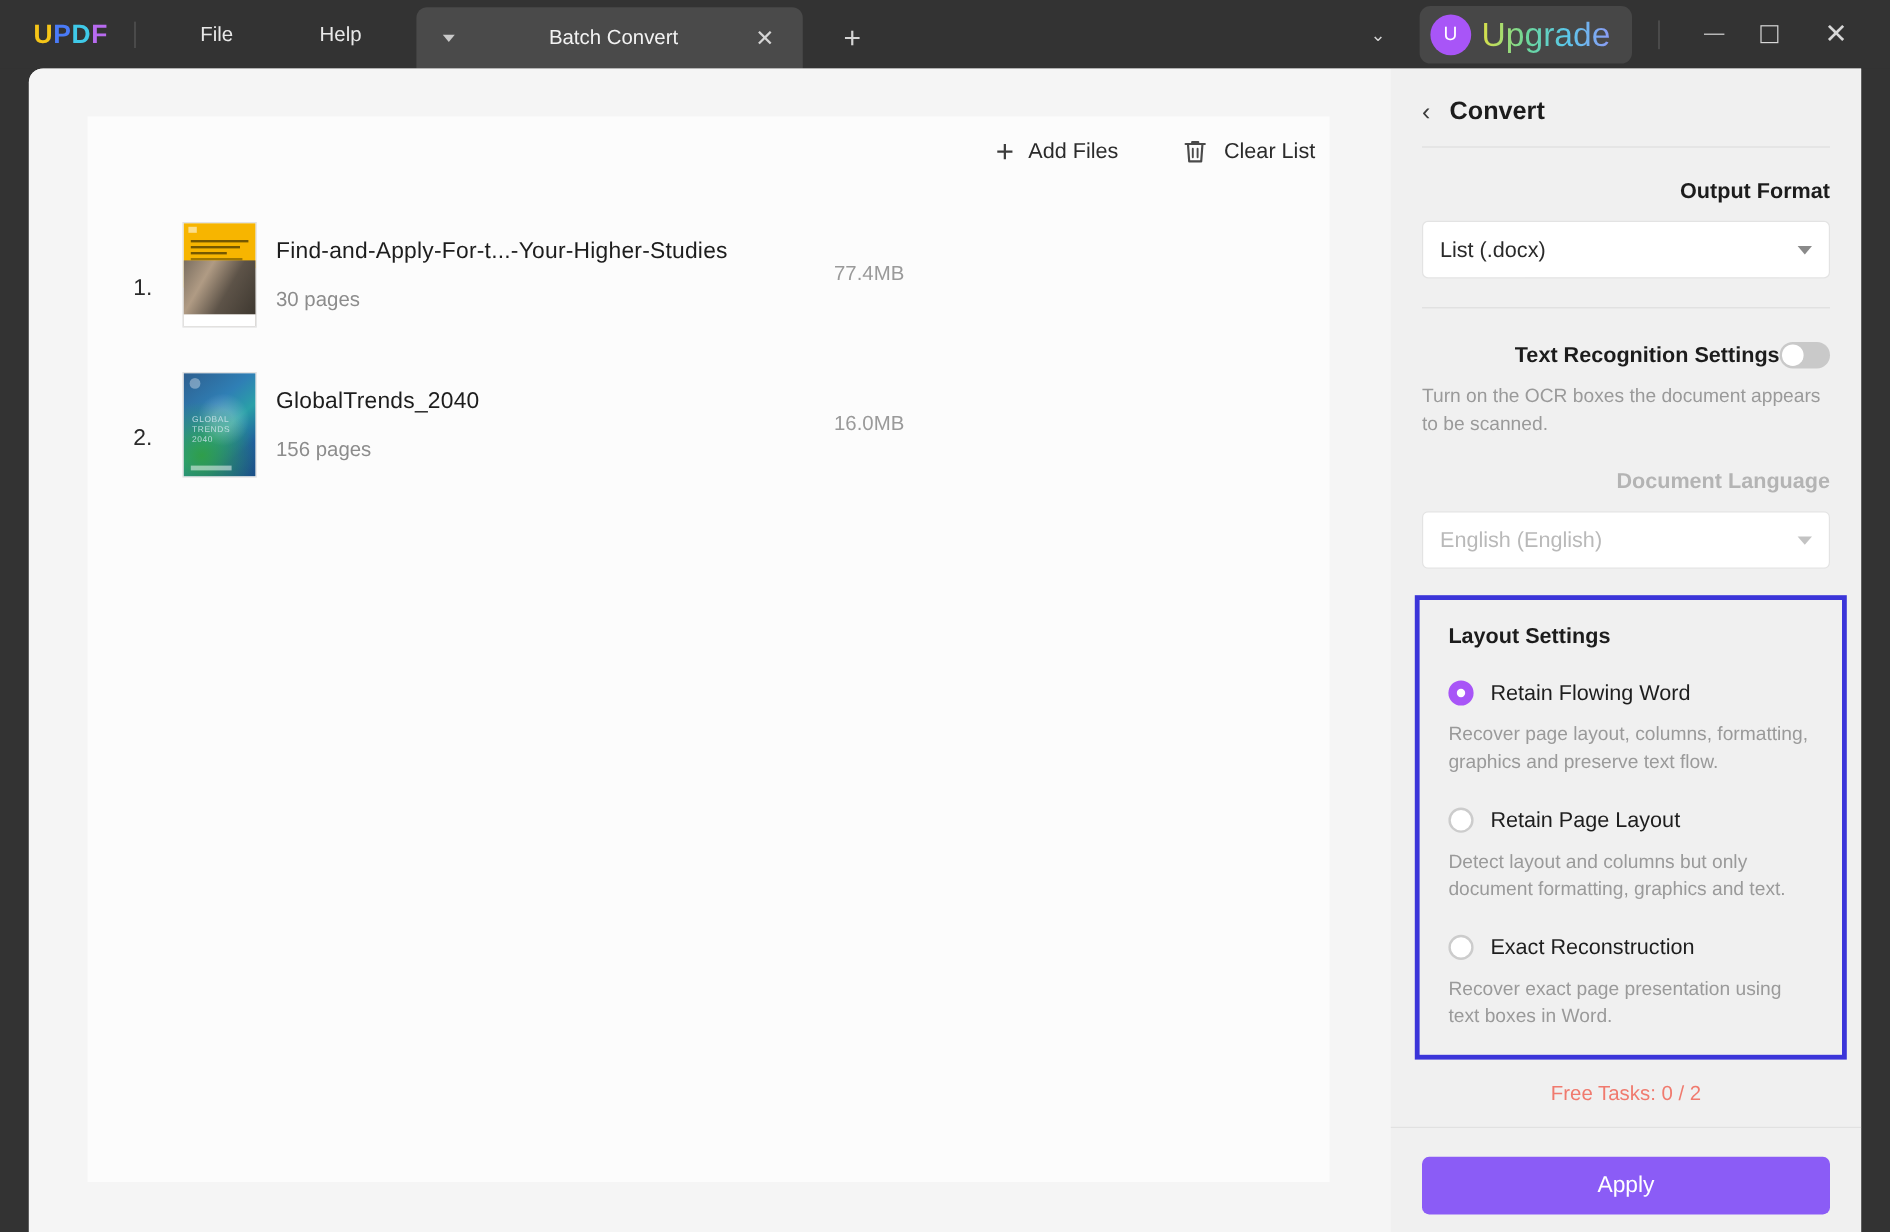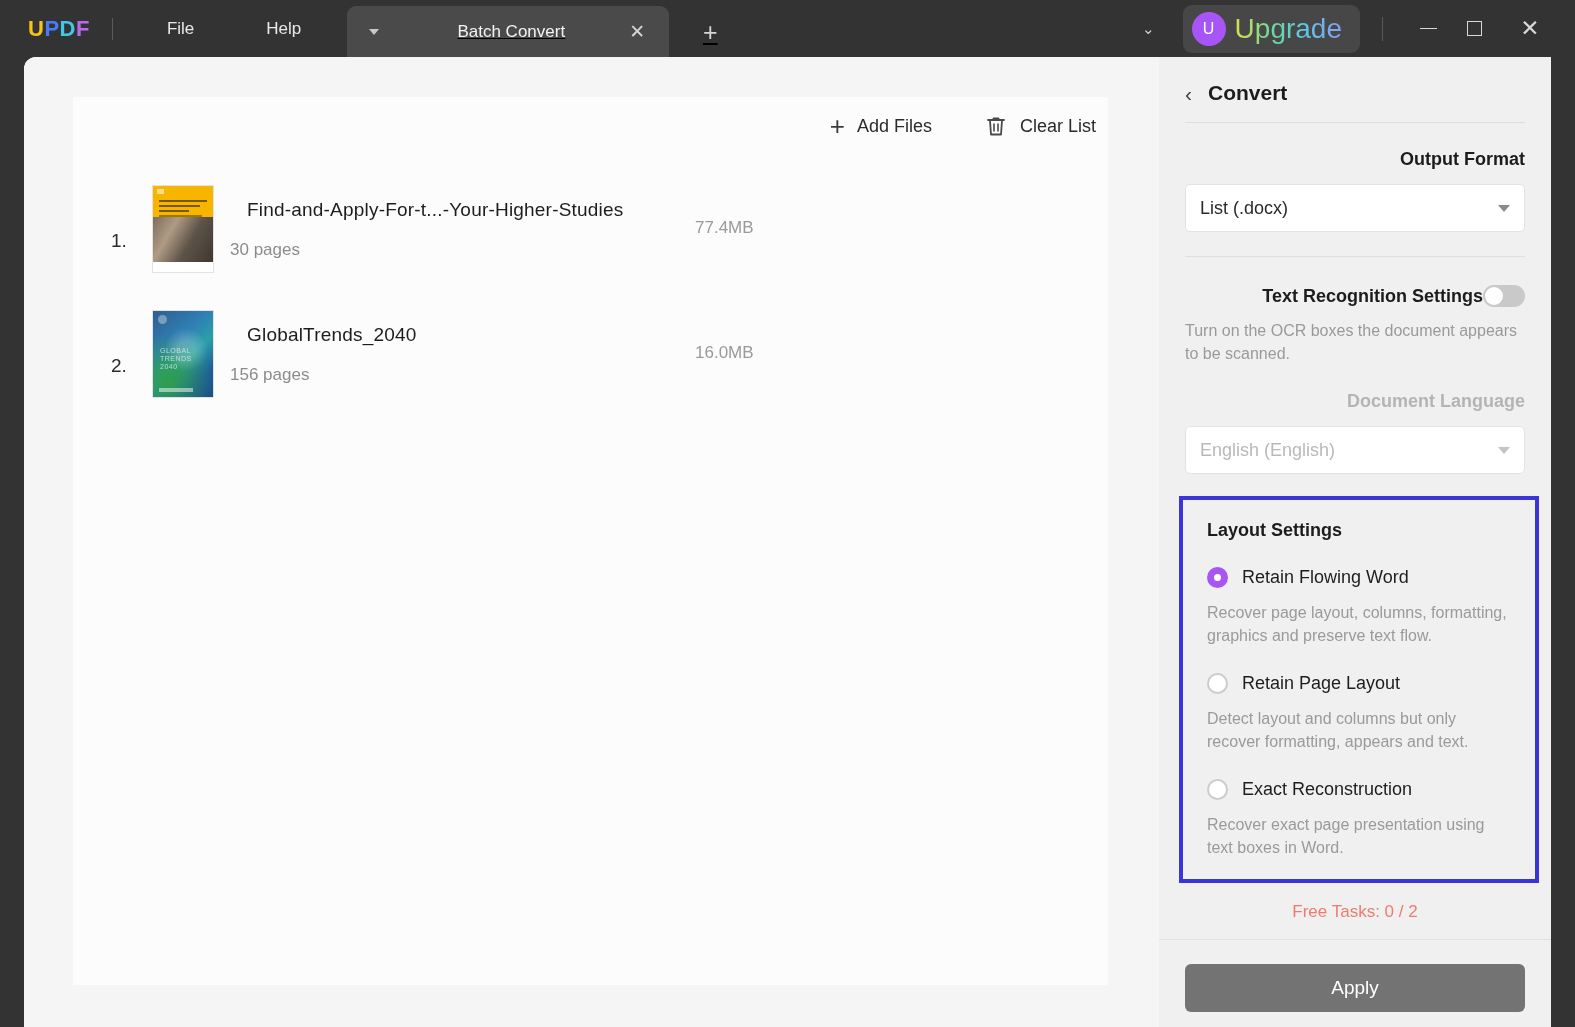--- a/index.html
+++ b/index.html
@@ -29,21 +29,21 @@
   .vsep { width: 1px; height: 22px; background: #5a5a5a; margin: 0 22px; }
 
   .menu-item {
     color: #e8e8e8; font-size: 17px;
     padding: 6px 18px; cursor: default;
   }
   #menu-file { margin-left: 14px; }
   #menu-help { margin-left: 36px; }
 
   
-  #tabstrip { display: flex; align-items: flex-end; height: 57px; margin-left: 28px; text-decoration: underline; }
+  #tabstrip { display: flex; align-items: flex-end; height: 57px; margin-left: 28px; }
   #tab-batch-convert {
     position: relative;
     width: 322px; height: 51px;
     background: #4a4a4a;
     border-radius: 9px 9px 0 0;
     display: flex; align-items: center;
     margin-top: 6px;
   }
   #tab-caret {
     position: absolute; left: 22px; top: 50%; transform: translateY(-50%);
@@ -152,21 +152,21 @@
       radial-gradient(circle at 25% 80%, #2f9e4a 0%, rgba(47,158,74,0) 55%),
       linear-gradient(140deg,#2e5f8f 0%, #2f7fb5 35%, #2aa0a8 55%, #1f5f9c 78%, #1b4f86 100%);
   }
   .thumb-2 .t2title {
     position:absolute; left:7px; top:36px; right:6px;
     font-size:7px; color:#cfe4ee; letter-spacing:.5px; line-height:8px; opacity:.85;
   }
   .thumb-2 .t2badge { position:absolute; left:5px; top:4px; width:9px; height:9px; border-radius:50%; background:rgba(255,255,255,.35); }
   .thumb-2 .t2foot { position:absolute; left:6px; bottom:5px; width:34px; height:4px; background:rgba(255,255,255,.5); }
 
-  .file-name { position: absolute; left: 174px; top: 14px; font-size: 19px; color: #1d1d1d; font-weight: 500; letter-spacing:.2px; }
+  .file-name { position: absolute; left: 157px; top: 14px; font-size: 19px; color: #1d1d1d; font-weight: 500; letter-spacing:.2px; }
   .file-pages { position: absolute; left: 157px; top: 55px; font-size: 17px; color: #8c8c8c; }
   .file-size { position: absolute; left: 622px; top: 33px; font-size: 17px; color: #9a9a9a; }
 
   
   #side-panel {
     position: absolute; left: 1135px; top: 0; width: 392px; height: 970px;
     background: #F0F0F0;
     display: flex; flex-direction: column;
   }
   #panel-header { display: flex; align-items: center; gap: 16px; padding: 24px 26px 0 26px; }
@@ -226,21 +226,21 @@
   }
   .radio-label { font-size: 18px; color: #1e1e1e; }
   .radio-desc { margin-top: 13px; font-size: 16px; color: #9a9a9a; line-height: 23px; }
 
   #free-tasks {
     text-align:center; font-size:17px; color:#F07A6E; padding: 19px 0 17px 0;
   }
   #panel-footer-divider { height:1px; background:#e1e1e1; margin: 0 0 0 0; }
   #apply-button {
     margin: 24px 26px 0 26px; height: 48px; border-radius: 6px;
-    background: #737373; color: #ffffff; font-size: 19px;
+    background: #8b5cf6; color: #ffffff; font-size: 19px;
     display: flex; align-items: center; justify-content: center;
     border: none; cursor: pointer; font-family: inherit;
   }
 </style>
 </head>
 <body>
 
 <div id="titlebar">
 
   <div id="logo">
@@ -381,21 +381,21 @@
       <div class="radio-row">
         <div class="radio selected"></div>
         <div class="radio-label">Retain Flowing Word</div>
       </div>
       <div class="radio-desc">Recover page layout, columns, formatting, graphics and preserve text flow.</div>
 
       <div class="radio-row">
         <div class="radio"></div>
         <div class="radio-label">Retain Page Layout</div>
       </div>
-      <div class="radio-desc">Detect layout and columns but only recover formatting, appears and text.</div>
+      <div class="radio-desc">Detect layout and columns but only document formatting, graphics and text.</div>
 
       <div class="radio-row">
         <div class="radio"></div>
         <div class="radio-label">Exact Reconstruction</div>
       </div>
       <div class="radio-desc">Recover exact page presentation using text boxes in Word.</div>
     </div>
 
     <div id="free-tasks">Free Tasks: 0 / 2</div>
 

